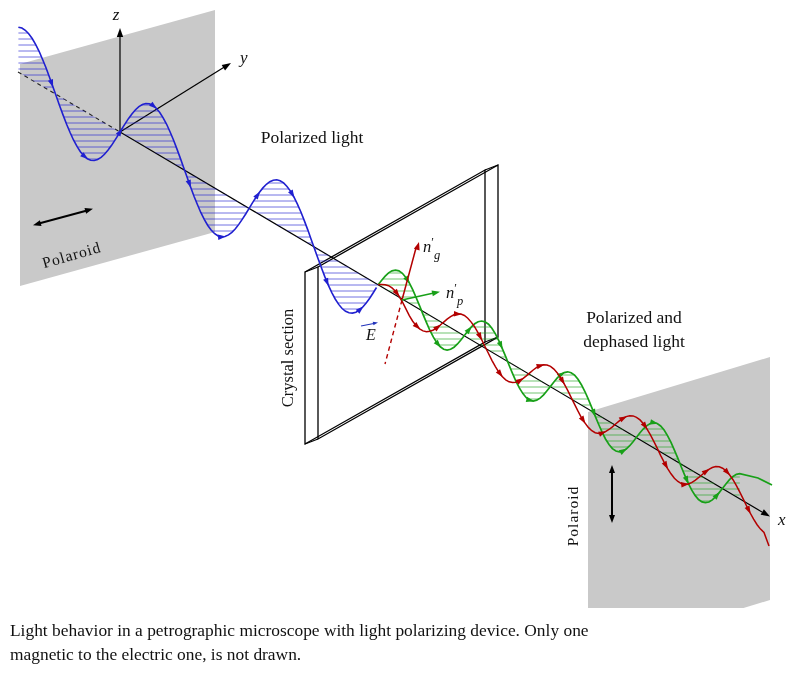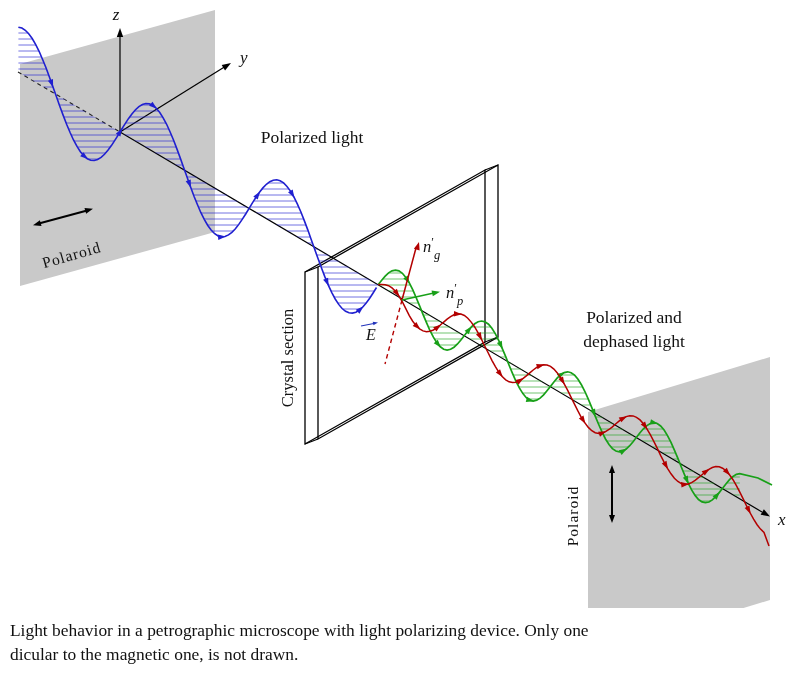--- a/index.html
+++ b/index.html
@@ -139,15 +139,15 @@
     <tspan font-style="italic">n</tspan><tspan dy="-6" font-size="12">′</tspan><tspan dy="13" font-size="12.5" font-style="italic">g</tspan>
   </text>
   <text x="446" y="298" font-size="16.5" fill="#18a018">
     <tspan font-style="italic">n</tspan><tspan dy="-6" font-size="12">′</tspan><tspan dy="13" font-size="12.5" font-style="italic">p</tspan>
   </text>
   <text x="366" y="340" font-size="16" font-style="italic" fill="#2233bb">E</text>
 </svg>
 
 <div class="caption">
   <div>Light behavior in a petrographic microscope with light polarizing device. Only one</div>
-  <div>dicular to the magnetic one, is not drawn.</div>
+  <div>magnetic to the electric one, is not drawn.</div>
 </div>
 </div>
 
 </body></html>

